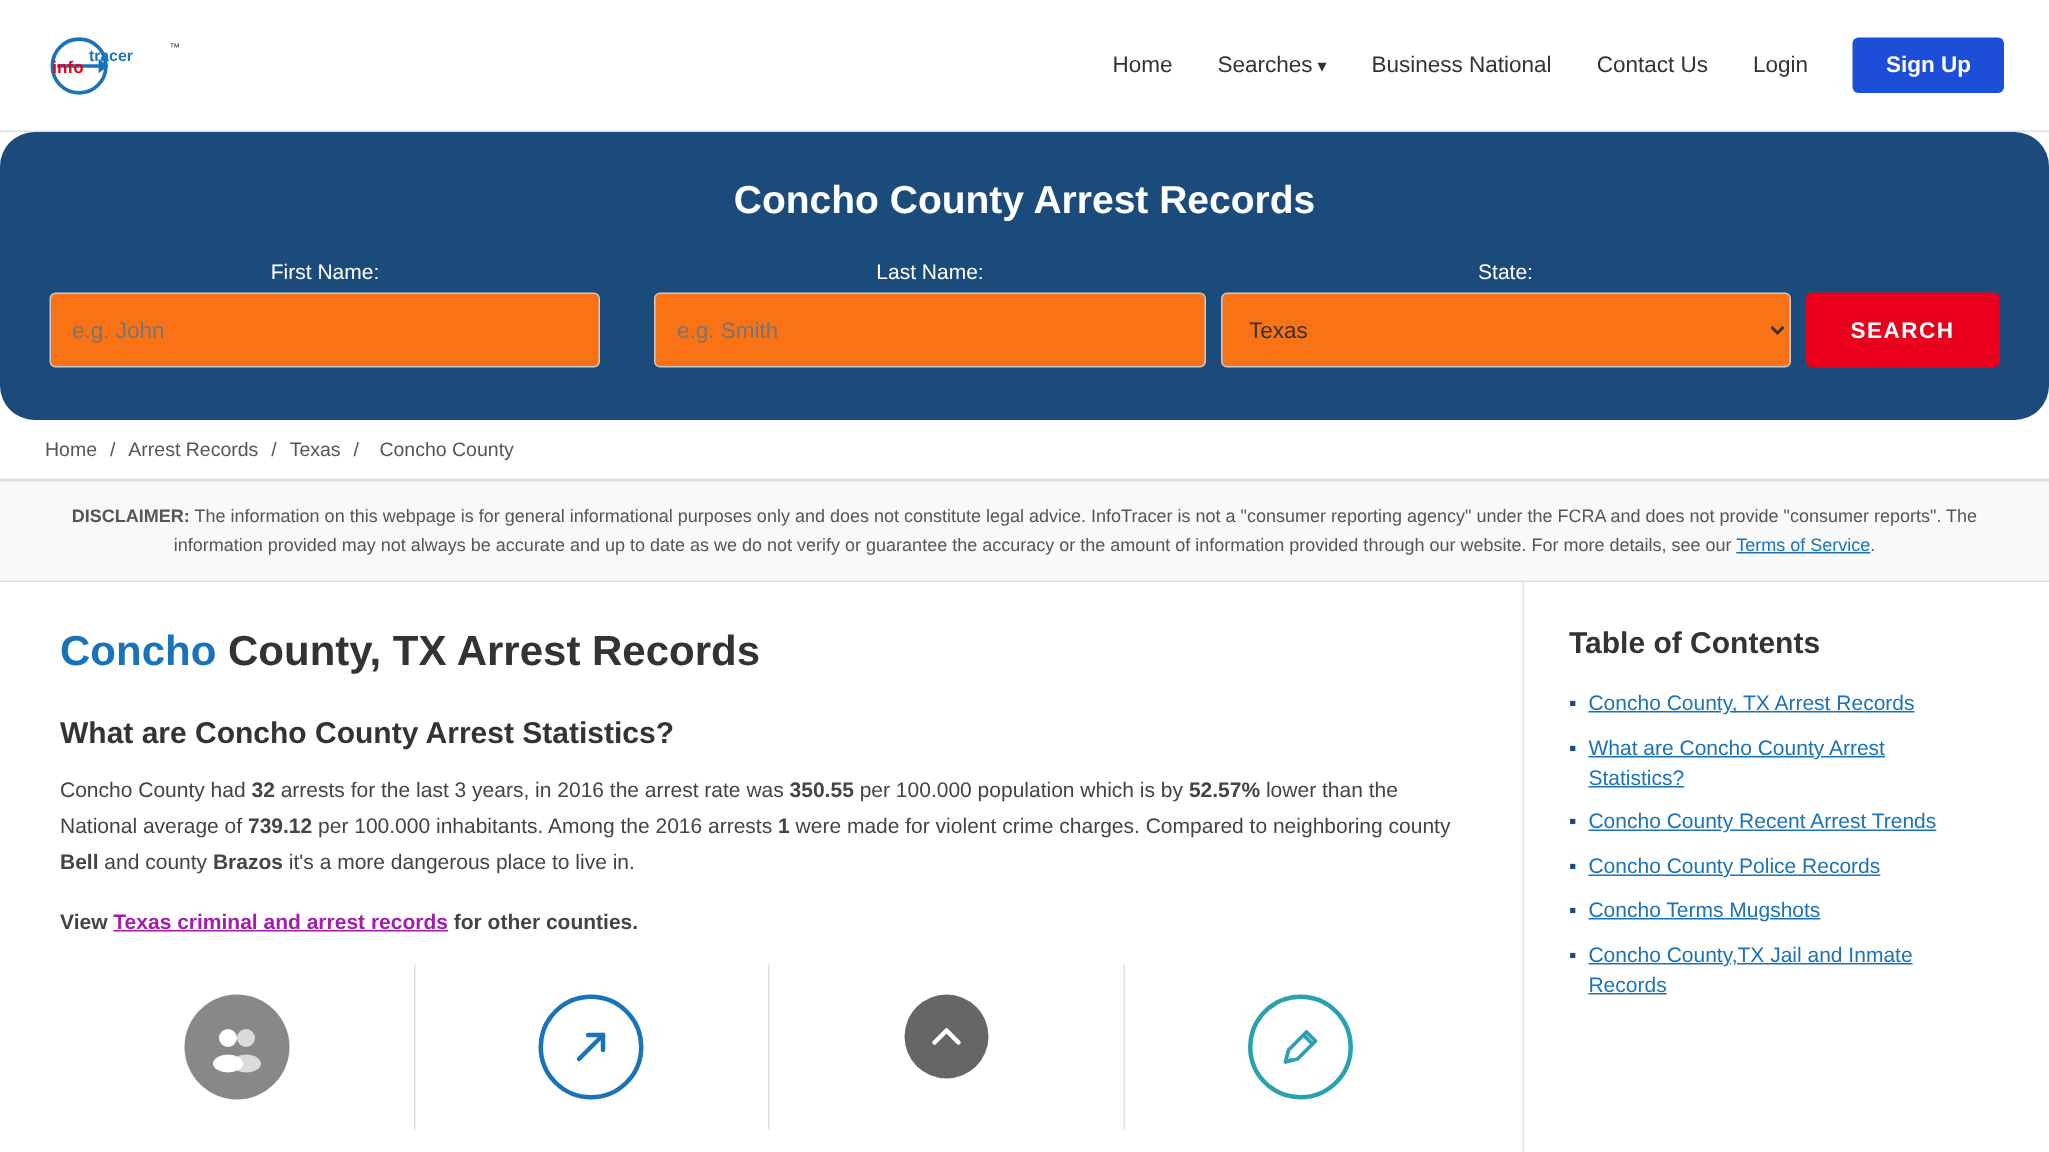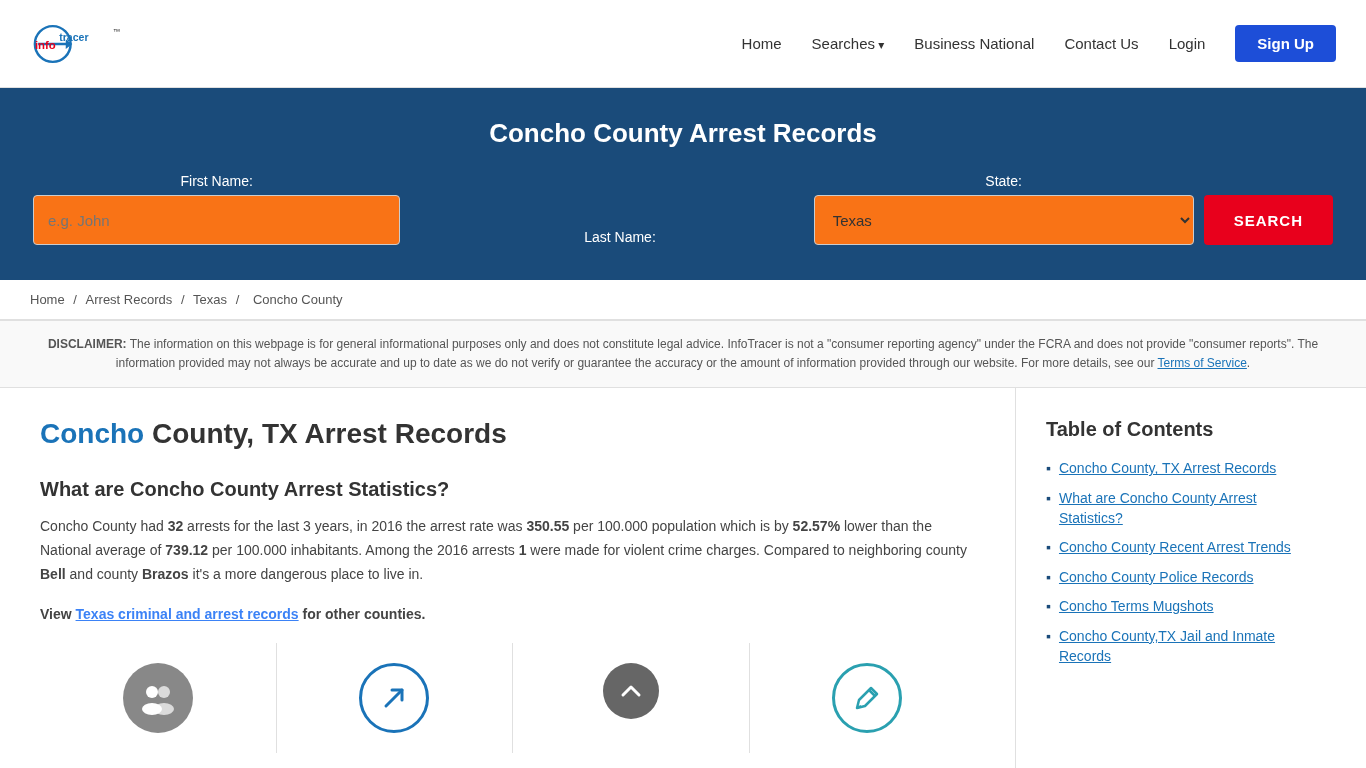--- a/index.html
+++ b/index.html
@@ -54,20 +54,21 @@
       font-weight: bold;
       border-radius: 4px;
       cursor: pointer;
       text-decoration: none;
     }
 
     
     .hero {
       background: #1a4b7a;
       padding: 30px 20px 35px;
+      border-radius: 23px;
     }
     .hero-title {
       text-align: center;
       color: #fff;
       font-size: 26px;
       font-weight: bold;
       margin-bottom: 24px;
     }
     .search-form {
       display: flex;
@@ -171,21 +172,21 @@
       color: #333;
       margin-bottom: 14px;
     }
     .article p {
       font-size: 14px;
       line-height: 1.7;
       color: #444;
       margin-bottom: 16px;
     }
     .article p strong { font-weight: bold; }
-    .article p a { color: #3b82f6; text-decoration: underline; }
+    .article p a { color: #a21caf; text-decoration: underline; }
     .view-line {
       font-size: 15px;
       font-weight: bold;
       margin-bottom: 20px;
     }
     .view-line a { color: #1a73b8; }
 
     
     .icons-row {
       display: flex;
@@ -309,20 +310,21 @@
 
 <section class="hero">
   <h1 class="hero-title">Concho County Arrest Records</h1>
   <div class="search-form">
     <div class="form-group first">
       <label>First Name:</label>
       <input type="text" placeholder="e.g. John" style="">
     </div>
     <div class="form-group last">
       <label>Last Name:</label>
+      <input type="text" placeholder="e.g. Smith" style="">
     </div>
     <div class="form-group state">
       <label>State:</label>
       <select>
         <option>Texas</option>
       </select>
     </div>
     <button class="search-btn">SEARCH</button>
   </div>
 </section>

